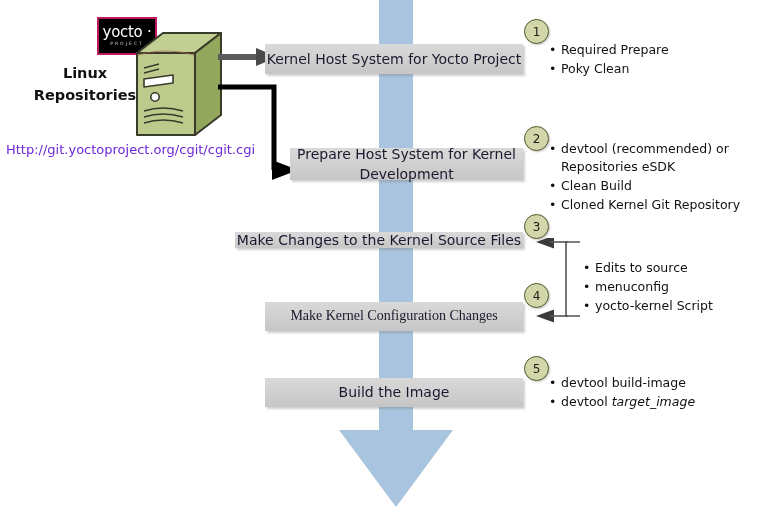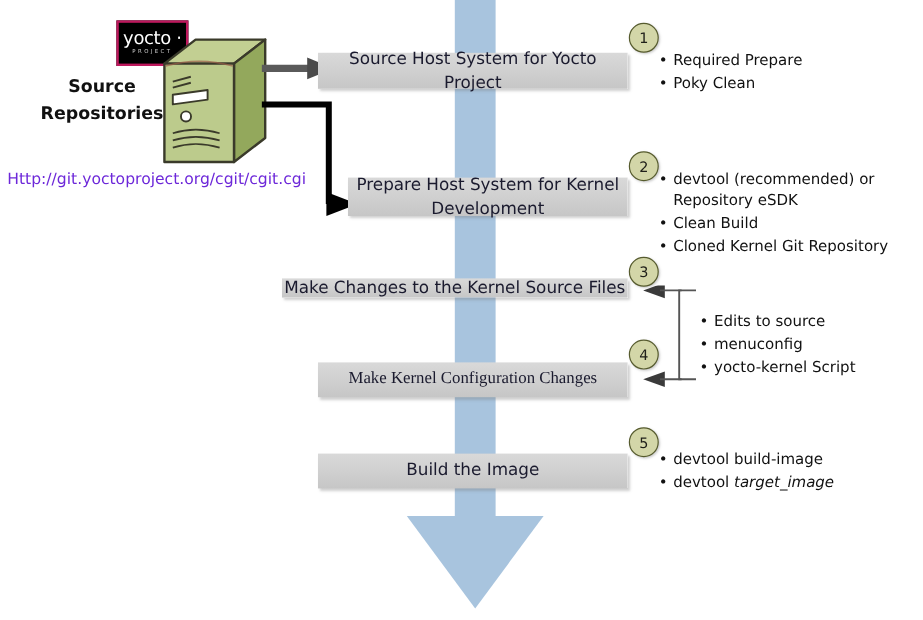--- a/index.html
+++ b/index.html
@@ -162,21 +162,21 @@
 
   <div class="spine"></div>
   <div class="big-arrow-head"></div>
 
   <div class="yocto-logo">
     <span class="yl-main">yocto ·</span>
     <span class="yl-sub">PROJECT</span>
   </div>
 
   <div class="src-label">
-    <div>Source</div>
+    <div>Linux</div>
     <div>Repositories</div>
   </div>
 
   <div class="src-url">Http://git.yoctoproject.org/cgit/cgit.cgi</div>
 
   <div class="server">
     <svg width="92" height="108" viewBox="0 0 92 108">
 
       <polygon points="4,22 30,2 88,2 62,22" fill="#c2cf92" stroke="#3a3a2a" stroke-width="2" stroke-linejoin="round"></polygon>
 
@@ -211,40 +211,40 @@
 
   <svg style="position:absolute; left:522px; top:238px;" width="60" height="86">
     <polyline points="58,4 44,4 44,78 58,78" fill="none" stroke="#555555" stroke-width="1.6"></polyline>
     <polygon points="14,4 32,-2.5 32,10.5" fill="#3a3a3a"></polygon>
     <polygon points="14,78 32,71.5 32,84.5" fill="#3a3a3a"></polygon>
     <line x1="28" y1="4" x2="46" y2="4" stroke="#555555" stroke-width="1.6"></line>
     <line x1="28" y1="78" x2="46" y2="78" stroke="#555555" stroke-width="1.6"></line>
   </svg>
 
   <div class="pbox" style="left:265px; top:44px; width:258px; height:30px;">
-    <span>Source Host System for Yocto Project</span>
+    <span>Kernel Host System for Yocto Project</span>
   </div>
   <div class="step" style="left:524px; top:19px;">
     <span>1</span>
   </div>
   <div class="blist" style="left:549px; top:41px; width:215px;">
     <div class="bitem">Required Prepare</div>
     <div class="bitem">Poky Clean</div>
   </div>
 
   <div class="pbox" style="left:290px; top:148px; width:233px; height:32px;">
     <span style="white-space:pre-line;">Prepare Host System for Kernel
 Development</span>
   </div>
   <div class="step" style="left:524px; top:126px;">
     <span>2</span>
   </div>
   <div class="blist" style="left:549px; top:140px; width:215px;">
     <div class="bitem">devtool (recommended) or
-Repository eSDK</div>
+Repositories eSDK</div>
     <div class="bitem">Clean Build</div>
     <div class="bitem">Cloned Kernel Git Repository</div>
   </div>
 
   <div class="pbox" style="left:235px; top:232px; width:288px; height:16px;">
     <span>Make Changes to the Kernel Source Files</span>
   </div>
   <div class="step" style="left:524px; top:214px;">
     <span>3</span>
   </div>

